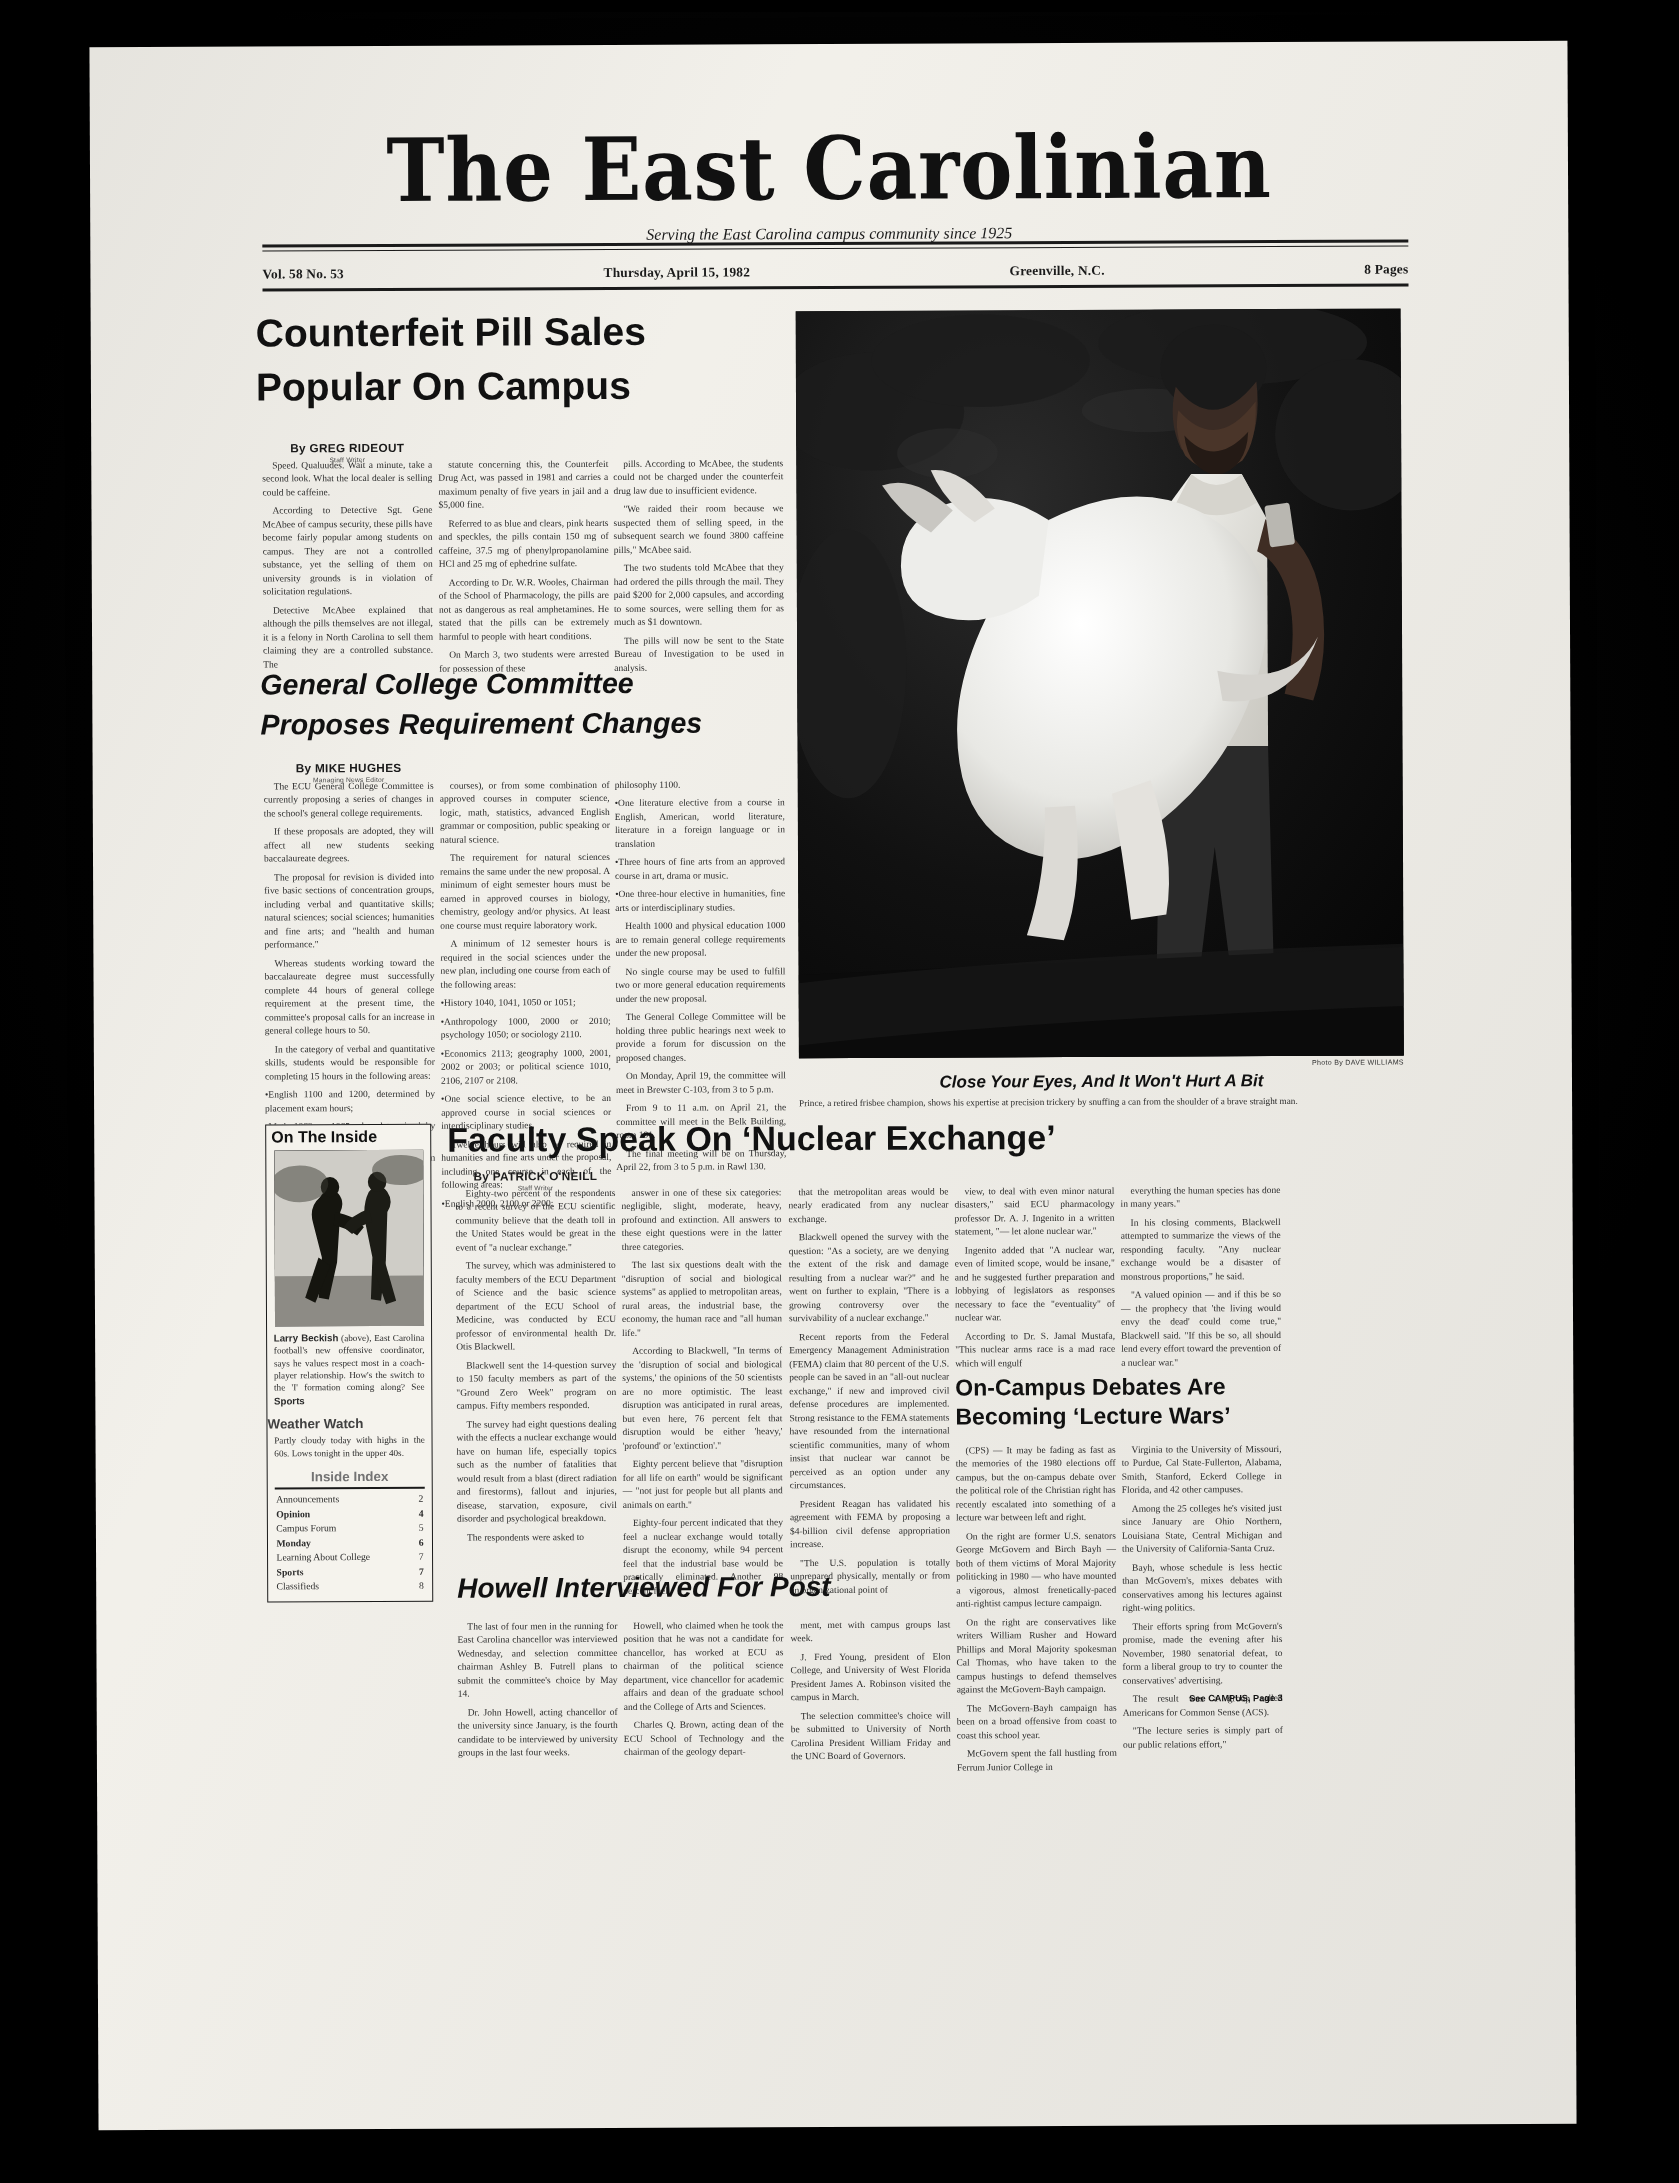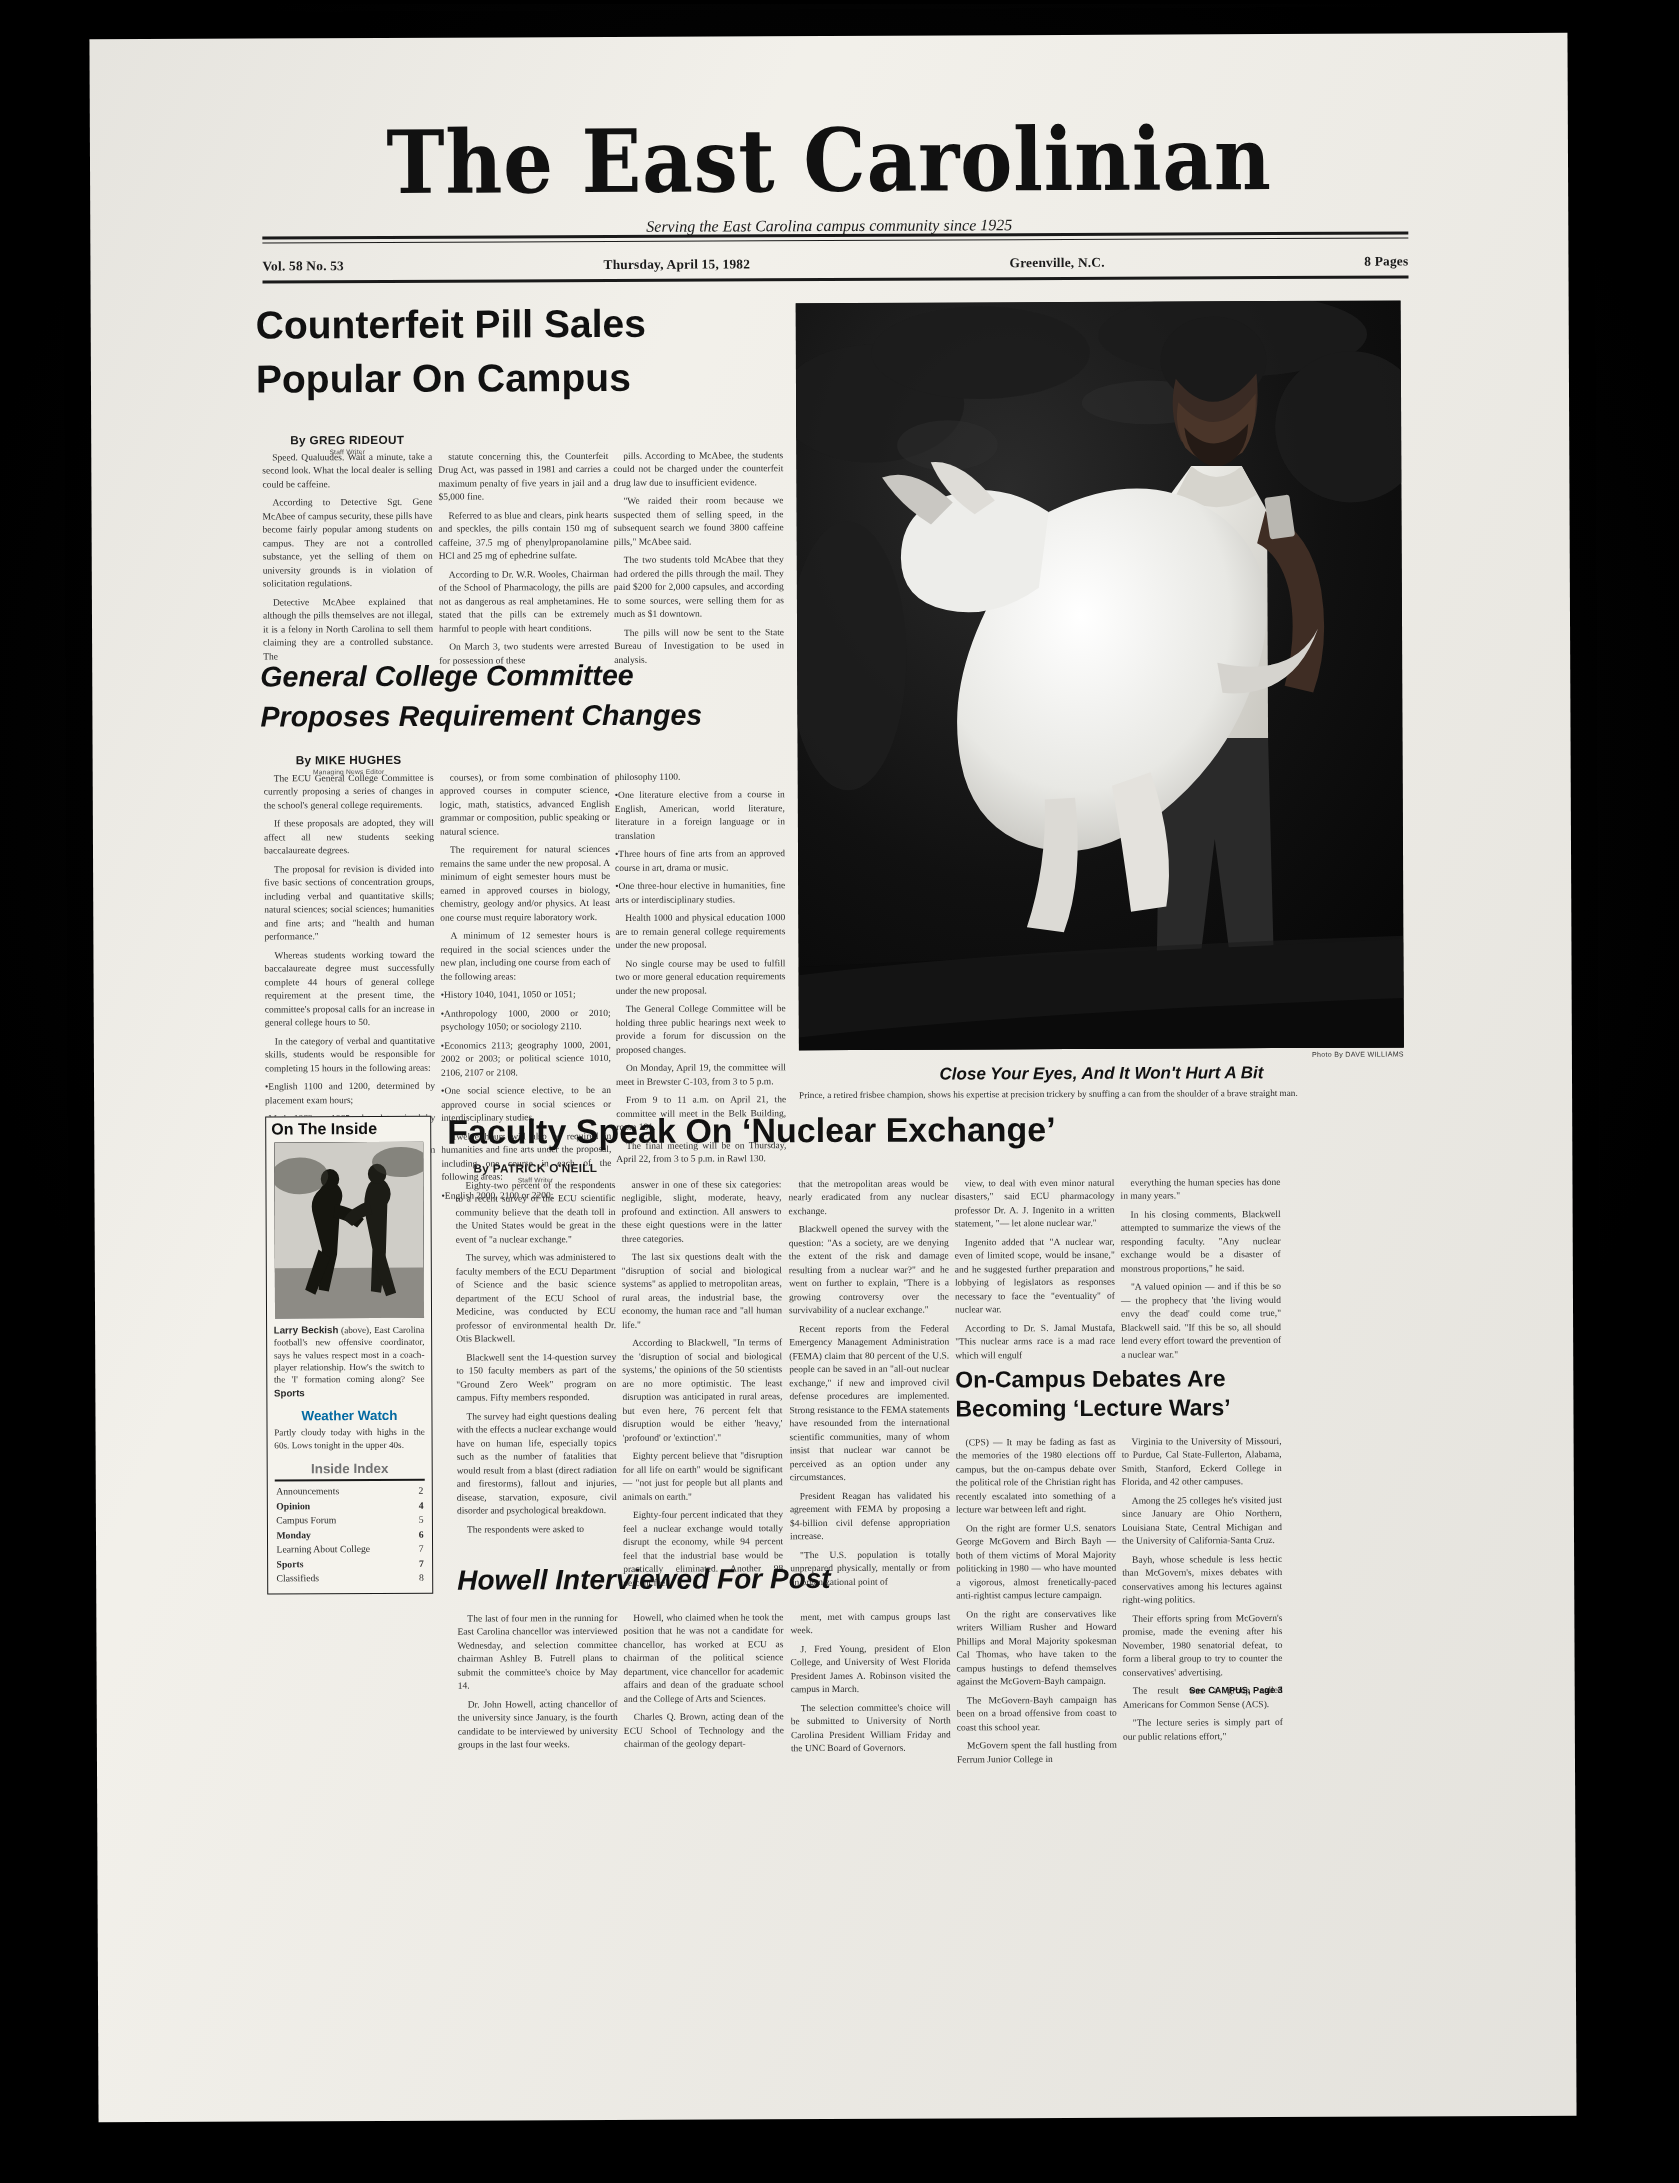--- a/index.html
+++ b/index.html
@@ -8,21 +8,21 @@
     background: #000000;
   }
   body {
     width: 1679px;
     height: 2183px;
     overflow: hidden;
     font-family: "Liberation Serif", serif;
   }
   #page {
     position: absolute;
-    left: 0; top: 4px;
+    left: 0; top: 12px;
     width: 1679px; height: 1691px;
     background:
       radial-gradient(ellipse at 50% 45%, #0d0d0d 0%, #000 75%);
   }
   
   .sheet {
     position: absolute;
     left: 94px;
     top: 32px;
     width: 1478px;
@@ -233,23 +233,23 @@
     line-height: 1.35;
     color: #2b2b2b;
     padding: 5px 6.7px 0 6.7px;
     text-align: justify;
   }
   .inside-cap b { font-family: "Liberation Sans", sans-serif; font-size: 9.7px; }
   .inside-sub {
     font-family: "Liberation Sans", sans-serif;
     font-weight: 700;
     font-size: 13.4px;
-    text-align: center;
+    text-align: left;
     margin-top: 8.4px;
-    color: #0369a1;
+    color: #404040;
   }
   .inside-weather {
     font-family: "Liberation Serif", serif;
     font-size: 9.2px;
     line-height: 1.35;
     color: #2b2b2b;
     padding: 3.4px 6.7px 0 6.7px;
     text-align: justify;
   }
   .idx-title {

